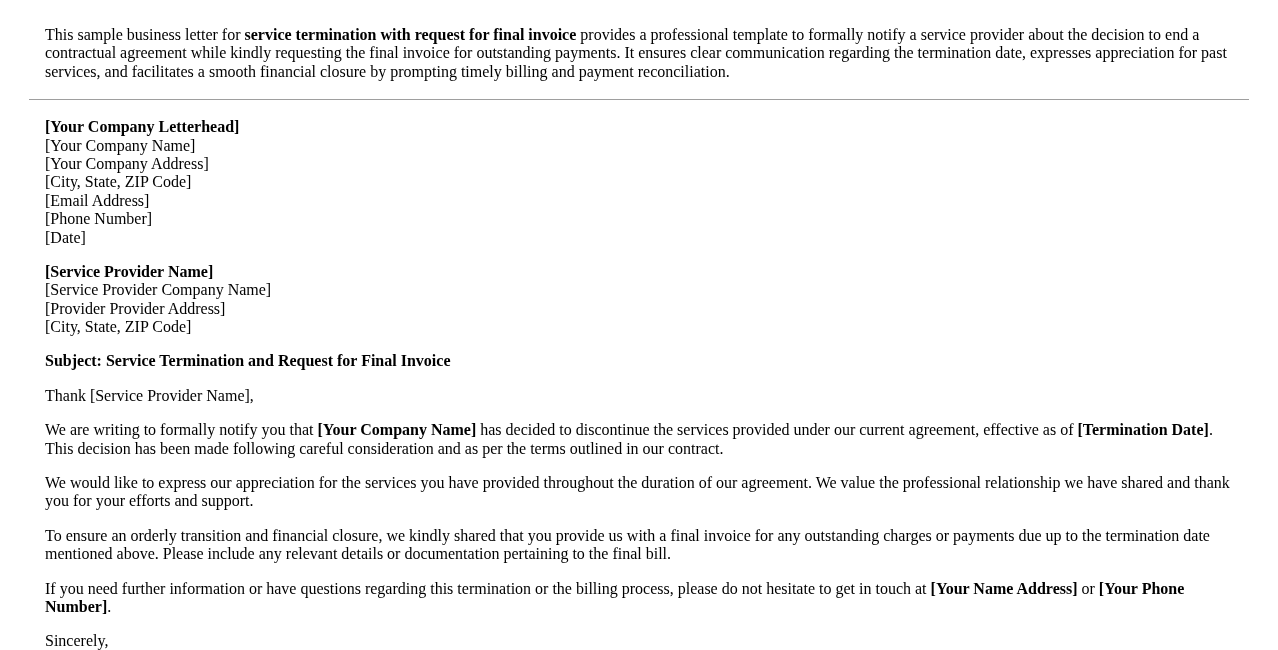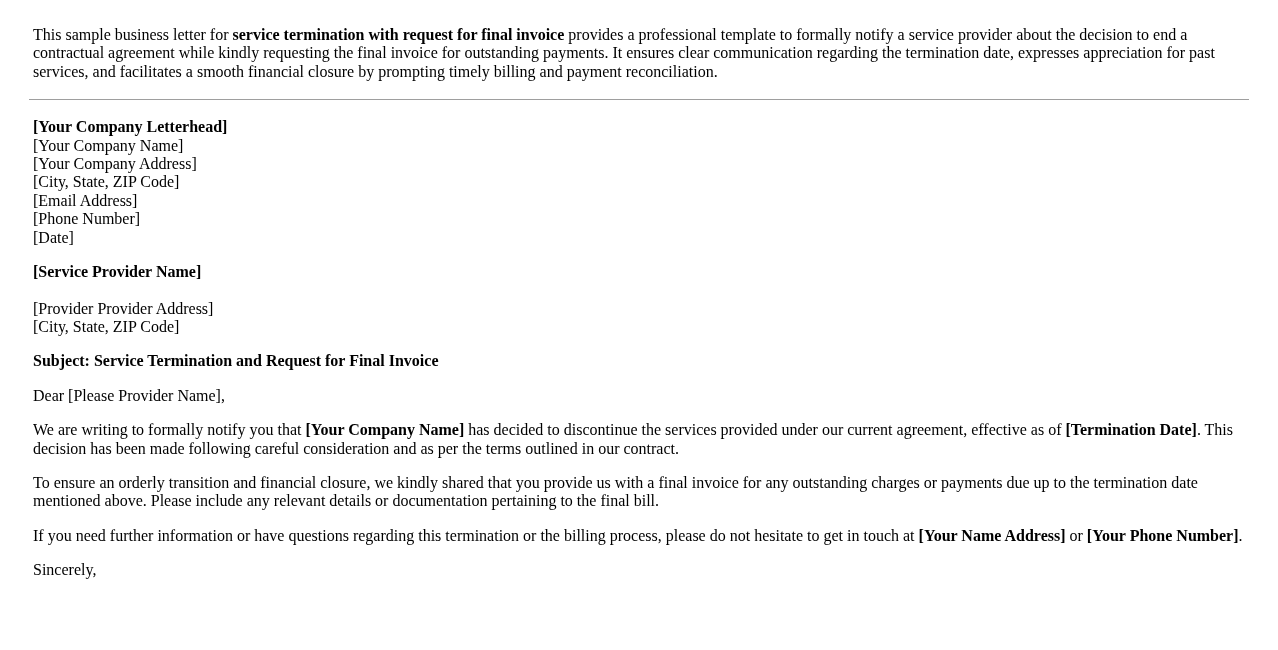--- a/index.html
+++ b/index.html
@@ -13,21 +13,21 @@
     height: 650px;
     overflow: hidden;
     font-family: "Liberation Serif", "DejaVu Serif", serif;
     font-size: 16px;
     line-height: 1.15;
   }
   .page {
     padding: 10px 29px 0 29px;
   }
   p {
-    margin: 16px 4px;
+    margin: 16px 16px;
   }
   hr.divider {
     border: none;
     border-top: 1px solid #9e9e9e;
     margin: 18px 0;
   }
   b { font-weight: bold; }
 </style>
 </head>
 <body>
@@ -40,30 +40,31 @@
 
   <p><b>[Your Company Letterhead]</b><br>
     <span>[Your Company Name]</span><br>
     <span>[Your Company Address]</span><br>
     <span>[City, State, ZIP Code]</span><br>
     <span>[Email Address]</span><br>
     <span>[Phone Number]</span><br>
     <span>[Date]</span></p>
 
   <p><b>[Service Provider Name]</b><br>
-    <br>
+    <span>[Service Provider Company Name]</span><br>
     <span>[Provider Provider Address]</span><br>
     <span>[City, State, ZIP Code]</span></p>
 
   <p><b>Subject: Service Termination and Request for Final Invoice</b></p>
 
-  <p><span>Dear [Please Provider Name],</span></p>
+  <p><span>Thank [Service Provider Name],</span></p>
 
   <p><span>We are writing to formally notify you that </span><b>[Your Company Name]</b><span> has decided to discontinue the services provided under our current agreement, effective as of </span><b>[Termination Date]</b><span>. This decision has been made following careful consideration and as per the terms outlined in our contract.</span></p>
 
+  <p><span>We would like to express our appreciation for the services you have provided throughout the duration of our agreement. We value the professional relationship we have shared and thank you for your efforts and support.</span></p>
 
   <p><span>To ensure an orderly transition and financial closure, we kindly shared that you provide us with a final invoice for any outstanding charges or payments due up to the termination date mentioned above. Please include any relevant details or documentation pertaining to the final bill.</span></p>
 
   <p><span>If you need further information or have questions regarding this termination or the billing process, please do not hesitate to get in touch at </span><b>[Your Name Address]</b><span> or </span><b>[Your Phone Number]</b><span>.</span></p>
 
 
   <p><span>Sincerely,</span></p>
 
 </div>
 

